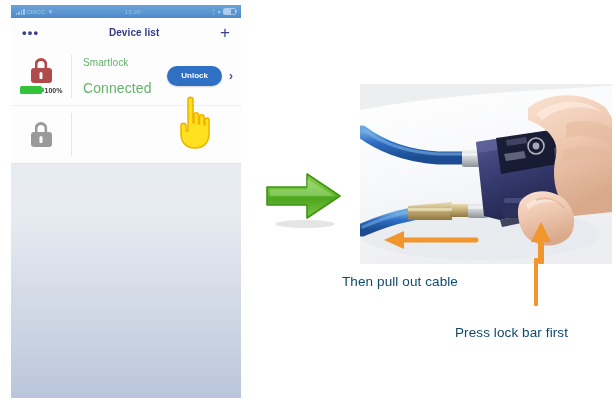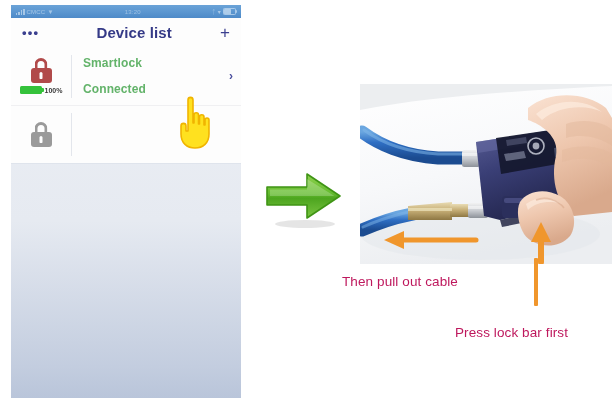--- a/index.html
+++ b/index.html
@@ -37,21 +37,21 @@
   }
   .batt::after{content:"";position:absolute;right:-2.2px;top:1.4px;width:1.2px;height:2.4px;background:#cfe3f6;border-radius:0 1px 1px 0;}
   .batt i{display:block;height:100%;width:62%;background:#d9eaf9;border-radius:.6px;}
 
   #navbar{
     height:29px;background:#fdfdfd;
     display:flex;align-items:center;justify-content:space-between;
     padding:0 11px;box-sizing:border-box;
   }
   #navbar .nav-dots{color:#3b3f8f;font-size:13px;letter-spacing:1.2px;line-height:1;font-weight:bold;}
-  #navbar .nav-title{color:#353a87;font-size:15px;font-weight:bold;letter-spacing:.1px;margin-left:9px;}
+  #navbar .nav-title{color:#353a87;font-size:10px;font-weight:bold;letter-spacing:.1px;margin-left:9px;}
   #navbar .nav-plus{color:#3b3f8f;font-size:17px;line-height:1;font-weight:500;}
 
   .row{
     position:relative;height:58px;background:#fdfdfd;
     display:flex;align-items:center;box-sizing:border-box;
   }
   .row + .row{border-top:1px solid #f0f0f2;}
   #list{border-bottom:1px solid #dfe4ec;}
 
   .lock-col{
@@ -79,22 +79,22 @@
     width:22px;height:8px;border-radius:1.5px;background:#35c23b;position:relative;
   }
   .batt-bar::after{content:"";position:absolute;right:-2px;top:2px;width:1.6px;height:4px;background:#35c23b;border-radius:0 1px 1px 0;}
   .batt-pct{font-size:7px;color:#3a3a3a;font-weight:bold;}
 
   .divider{width:1px;height:43px;background:#e3e6ec;flex:none;}
 
   .info-col{
     flex:1;padding-left:11px;display:flex;flex-direction:column;justify-content:center;gap:12px;
   }
-  .dev-name{font-size:12px;color:#63b36a;letter-spacing:.1px;font-weight:bold;}
-  .dev-state{font-size:12px;letter-spacing:.1px;font-weight:bold;}
+  .dev-name{font-size:10px;color:#63b36a;letter-spacing:.1px;}
+  .dev-state{font-size:14px;letter-spacing:.1px;}
   .state-connected{color:#63b36a;}
   .state-disconnected{color:#e8413a;}
 
   .action-col{width:78px;display:flex;align-items:center;justify-content:flex-end;padding-right:8px;flex:none;position:relative;}
   .unlock-btn{
     background:#2f6fc4;color:#ffffff;font-size:8px;font-weight:bold;
     border-radius:13px;padding:6px 14px;line-height:1;border:none;
     box-shadow:0 1px 2px rgba(0,0,0,.18);
   }
   .chevron{color:#4b4f9e;font-size:12px;font-weight:bold;margin-left:7px;line-height:1;}
@@ -107,21 +107,21 @@
 
   
   #photo{
     position:absolute;left:360px;top:84px;width:252px;height:180px;
     overflow:hidden;background:#fafbfc;
   }
   #photo svg{display:block;}
 
   
   .caption{
-    position:absolute;color:#be185d;font-size:13.5px;letter-spacing:.1px;white-space:nowrap;
+    position:absolute;color:#0c4a6e;font-size:13.5px;letter-spacing:.1px;white-space:nowrap;
   }
   #cap-pull{left:342px;top:274px;}
   #cap-press{left:455px;top:325px;}
   #leader{position:absolute;left:534px;top:258px;width:4px;height:48px;background:#f0962c;border-radius:1px;}
 </style>
 </head>
 <body>
 
 <div id="phone">
 
@@ -165,20 +165,21 @@
           <span class="batt-bar"></span>
           <span class="batt-pct">100%</span>
         </span>
       </div>
       <div class="divider"></div>
       <div class="info-col">
         <span class="dev-name">Smartlock</span>
         <span class="dev-state state-connected">Connected</span>
       </div>
       <div class="action-col">
+        <span class="unlock-btn">Unlock</span>
         <span class="chevron">›</span>
       </div>
     </div>
 
     <div class="row">
       <div class="lock-col">
         <span class="padlock lock-grey">
           <span class="shackle"></span>
             <span class="body"></span>
             <span class="hole"></span>

